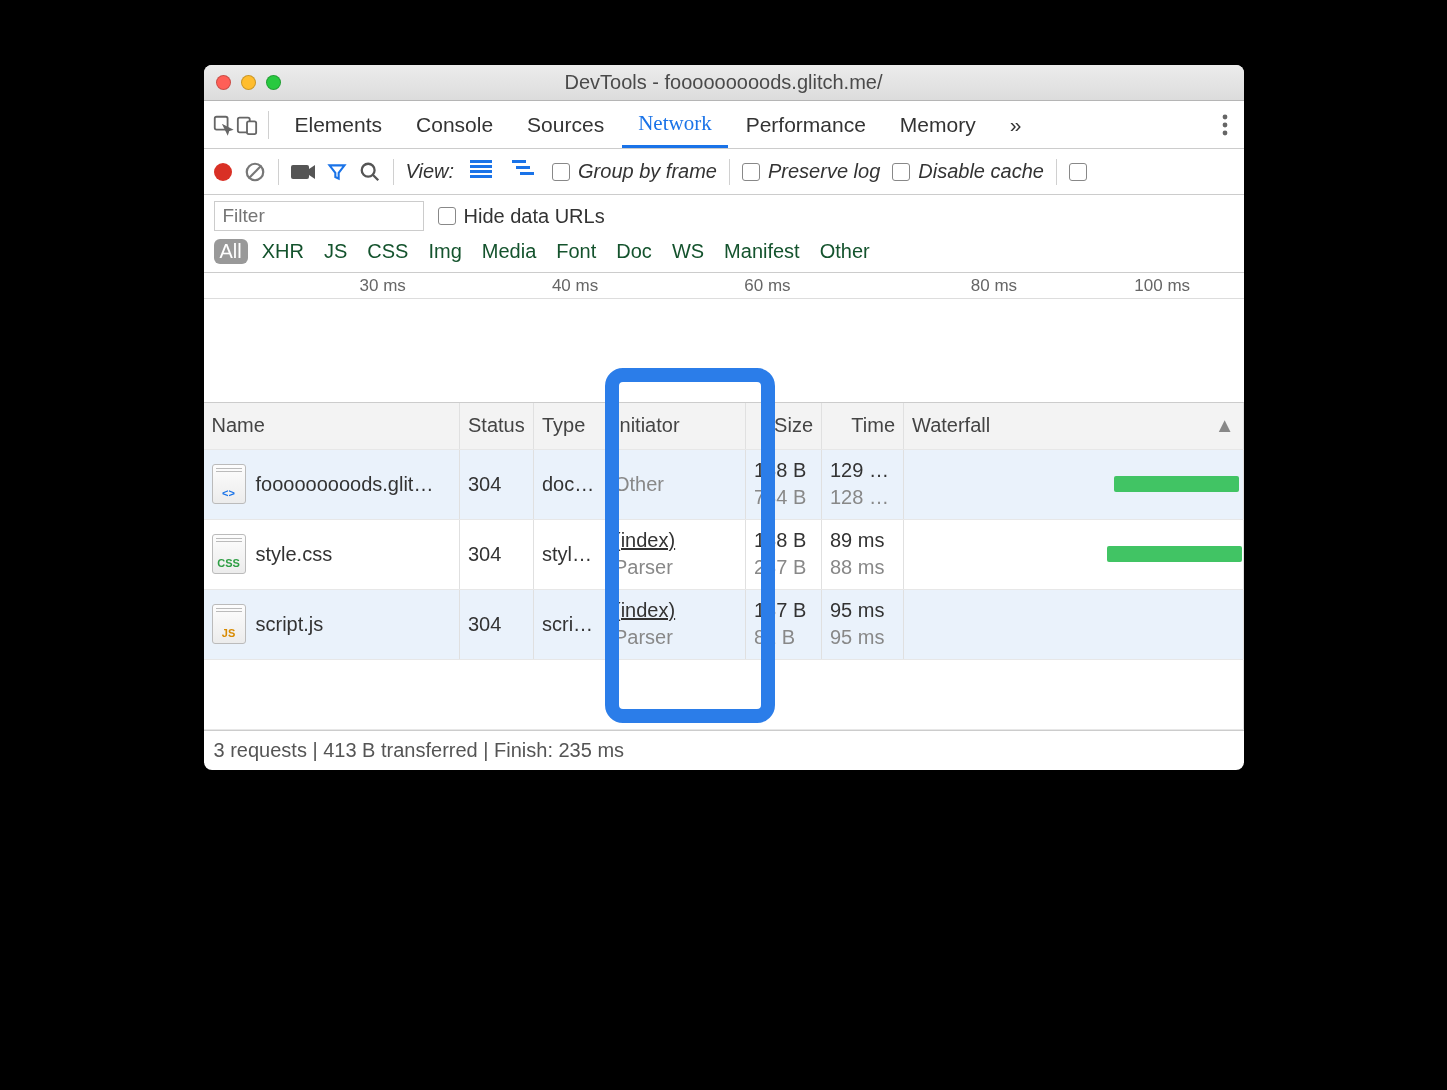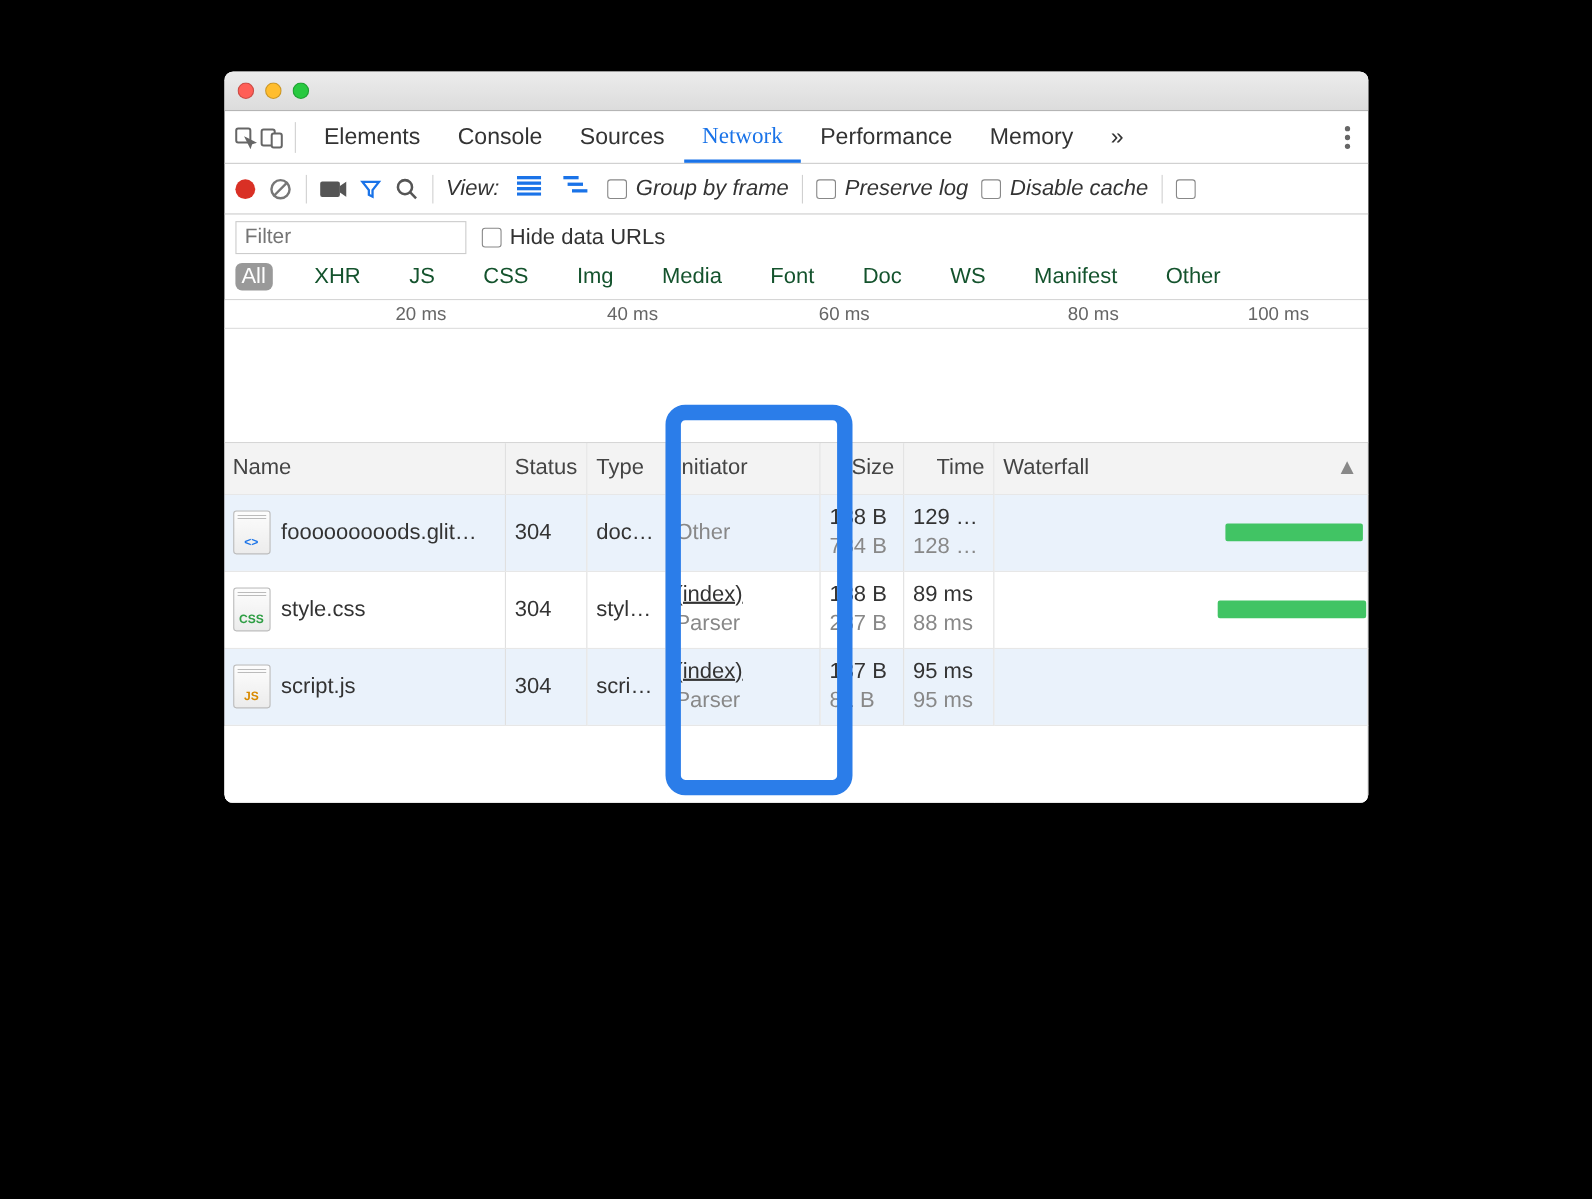--- a/index.html
+++ b/index.html
@@ -79,21 +79,21 @@
 .filter-input {
   width: 210px; height: 30px;
   border: 1px solid #ccc;
   padding: 0 8px;
   font-size: 19px;
   color: #888;
 }
 .type-row {
   display:flex;
   align-items:center;
-  gap: 32px;
+  gap: 8px;
   padding: 4px 10px 8px;
   border-bottom: 1px solid #ccc;
   font-size: 20px;
 }
 .type-pill {
   padding: 1px 6px;
   border-radius: 6px;
   color:#14532d;
   cursor:pointer;
 }
@@ -177,20 +177,21 @@
 <body>
 
 <div class="window">
 
   <div class="title-bar">
     <div class="traffic">
       <div class="dot red"></div>
       <div class="dot yellow"></div>
       <div class="dot green"></div>
     </div>
+    <div class="title-text">DevTools - fooooooooods.glitch.me/</div>
   </div>
 
   <div class="tab-strip">
     <div class="devtools-icon">
       <svg width="22" height="22" viewBox="0 0 24 24" fill="none" stroke="#666" stroke-width="2">
           <rect x="3" y="3" width="14" height="14" rx="2"></rect>
           <path d="M13 13 l8 4 -3 1 -1 3 -4 -8z" fill="#666"></path>
         </svg>
     </div>
     <div class="devtools-icon">
@@ -291,21 +292,21 @@
       <div class="type-pill">Media</div>
       <div class="type-pill">Font</div>
       <div class="type-pill">Doc</div>
       <div class="type-pill">WS</div>
       <div class="type-pill">Manifest</div>
       <div class="type-pill">Other</div>
     </div>
 
   <div class="timeline">
     <div class="ruler" id="ruler">
-        <span class="tick" style="left: 15%;">20 ms</span>
+        <span class="tick" style="left: 15%;">30 ms</span>
         <span class="tick" style="left: 33.5%;">40 ms</span>
         <span class="tick" style="left: 52%;">60 ms</span>
         <span class="tick" style="left: 70.7%; margin-left: 32px;">80 ms</span>
         <span class="tick" style="left: 89.5%;">100 ms</span>
       </div>
   </div>
 
   <div class="table-wrap">
     <table class="tbl">
       <colgroup>
@@ -421,13 +422,14 @@
           </tr>
           <tr class="blank-row">
             <td colspan="7"></td>
           </tr>
         </tbody>
     </table>
 
     <div class="highlight-box" style="left:401px; top:-35px; width:170px; height:355px;"></div>
   </div>
 
+  <div class="status-bar">3 requests | 413 B transferred | Finish: 235 ms</div>
 </div>
 
 </body></html>

